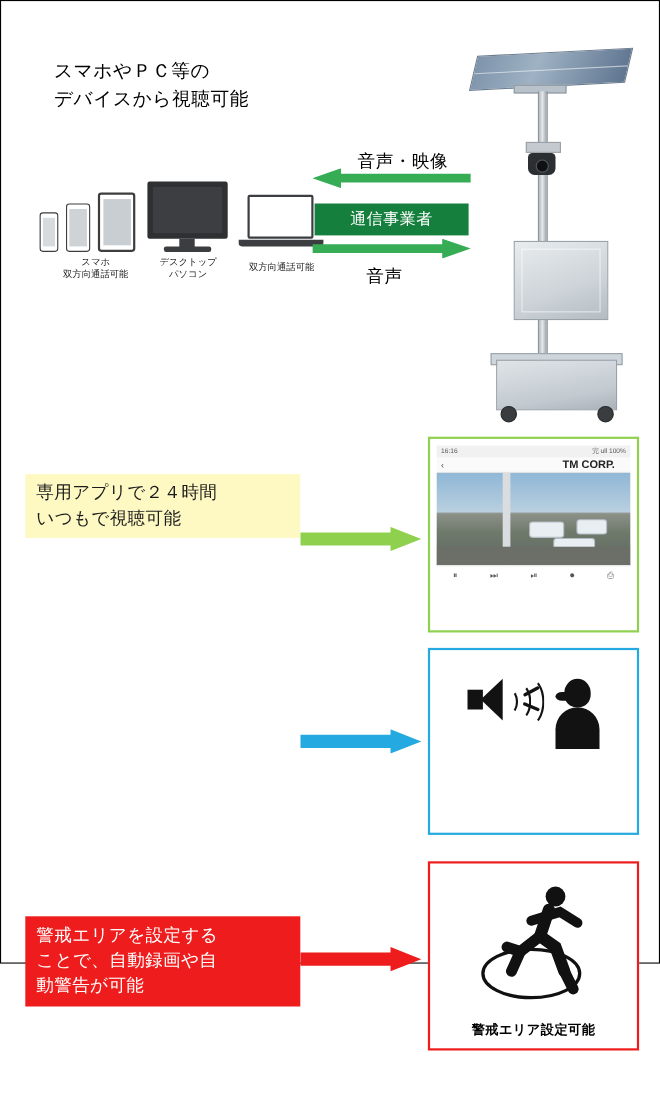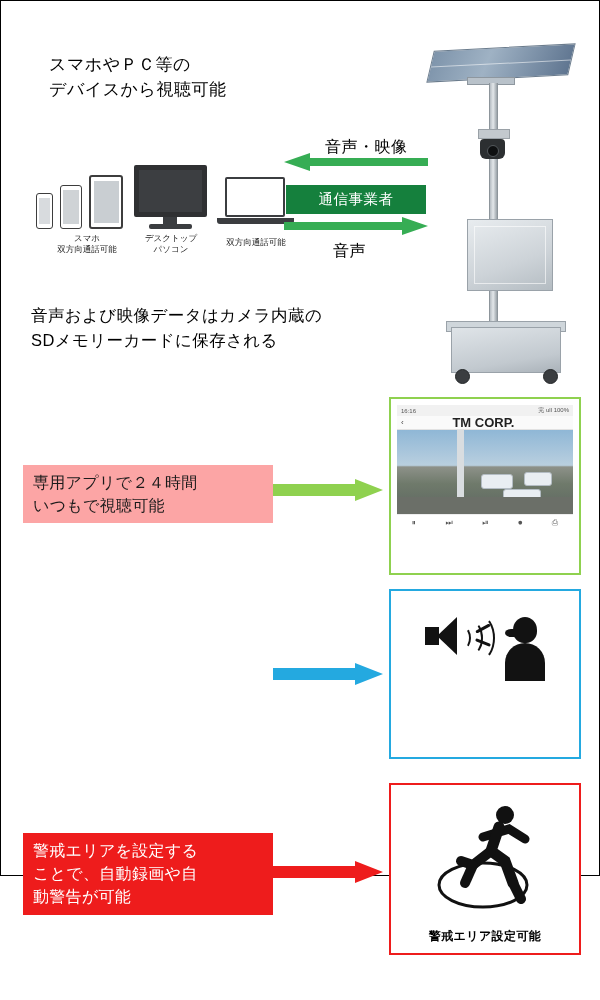--- a/index.html
+++ b/index.html
@@ -340,21 +340,21 @@
   
   .callout {
     position: absolute;
     box-sizing: border-box;
     font-size: 16px;
     line-height: 1.45;
     letter-spacing: 0.3px;
     padding: 6px 8px 6px 10px;
     white-space: pre-line;
   }
-  .callout-green { left: 22px; top: 464px; width: 250px; background: #fca5a5; color: #1b1b1b; }
+  .callout-green { left: 22px; top: 430px; width: 250px; background: #fef9c3; color: #1b1b1b; }
   .callout-blue  { left: 22px; top: 648px; width: 250px; background: #24a9e0; color: #ffffff; }
   .callout-red   { left: 22px; top: 832px; width: 250px; background: #ee1c1c; color: #ffffff; }
 
   .arrow-row {
     position: absolute;
     height: 22px;
     width: 110px;
   }
   .arrow-green-row { left: 272px; top: 478px; }
   .arrow-blue-row  { left: 272px; top: 662px; }
@@ -414,22 +414,22 @@
     box-sizing: border-box;
     padding: 0 4px;
   }
   .phone-nav .back {
     font-size: 8px;
     color: #444;
     margin-right: 4px;
   }
   .phone-nav .title {
     flex: 1;
-    text-align: center;
-    font-size: 13px;
+    text-align: right;
+    font-size: 10px;
     color: #222;
     font-weight: bold;
     margin-right: 10px;
   }
   .phone-video {
     position: relative;
     height: 84px;
     background: linear-gradient(180deg,#8fb7d6 0%, #b9cfdf 42%, #8d9189 44%, #6f7a6b 64%, #5d6660 100%);
     overflow: hidden;
   }
@@ -595,22 +595,20 @@
     <div class="mast"></div>
     <div class="cam-arm"></div>
     <div class="cam-head"></div>
     <div class="box-upper"></div>
     <div class="cart-top"></div>
     <div class="cart-body"></div>
     <div class="wheel wheel-l"></div>
     <div class="wheel wheel-r"></div>
   </div>
 
-  <div class="mid-caption">音声および映像データはカメラ内蔵の
-SDメモリーカードに保存される</div>
 
   <div class="callout callout-green">専用アプリで２４時間
 いつもで視聴可能</div>
   <div class="arrow-row arrow-green-row">
     <svg width="110" height="22" viewBox="0 0 110 22">
       <polygon points="110,11 82,0 82,5 0,5 0,17 82,17 82,22" fill="#8fd14f"></polygon>
     </svg>
   </div>
   <div class="panel panel-green">
     <div class="phone-mock">

